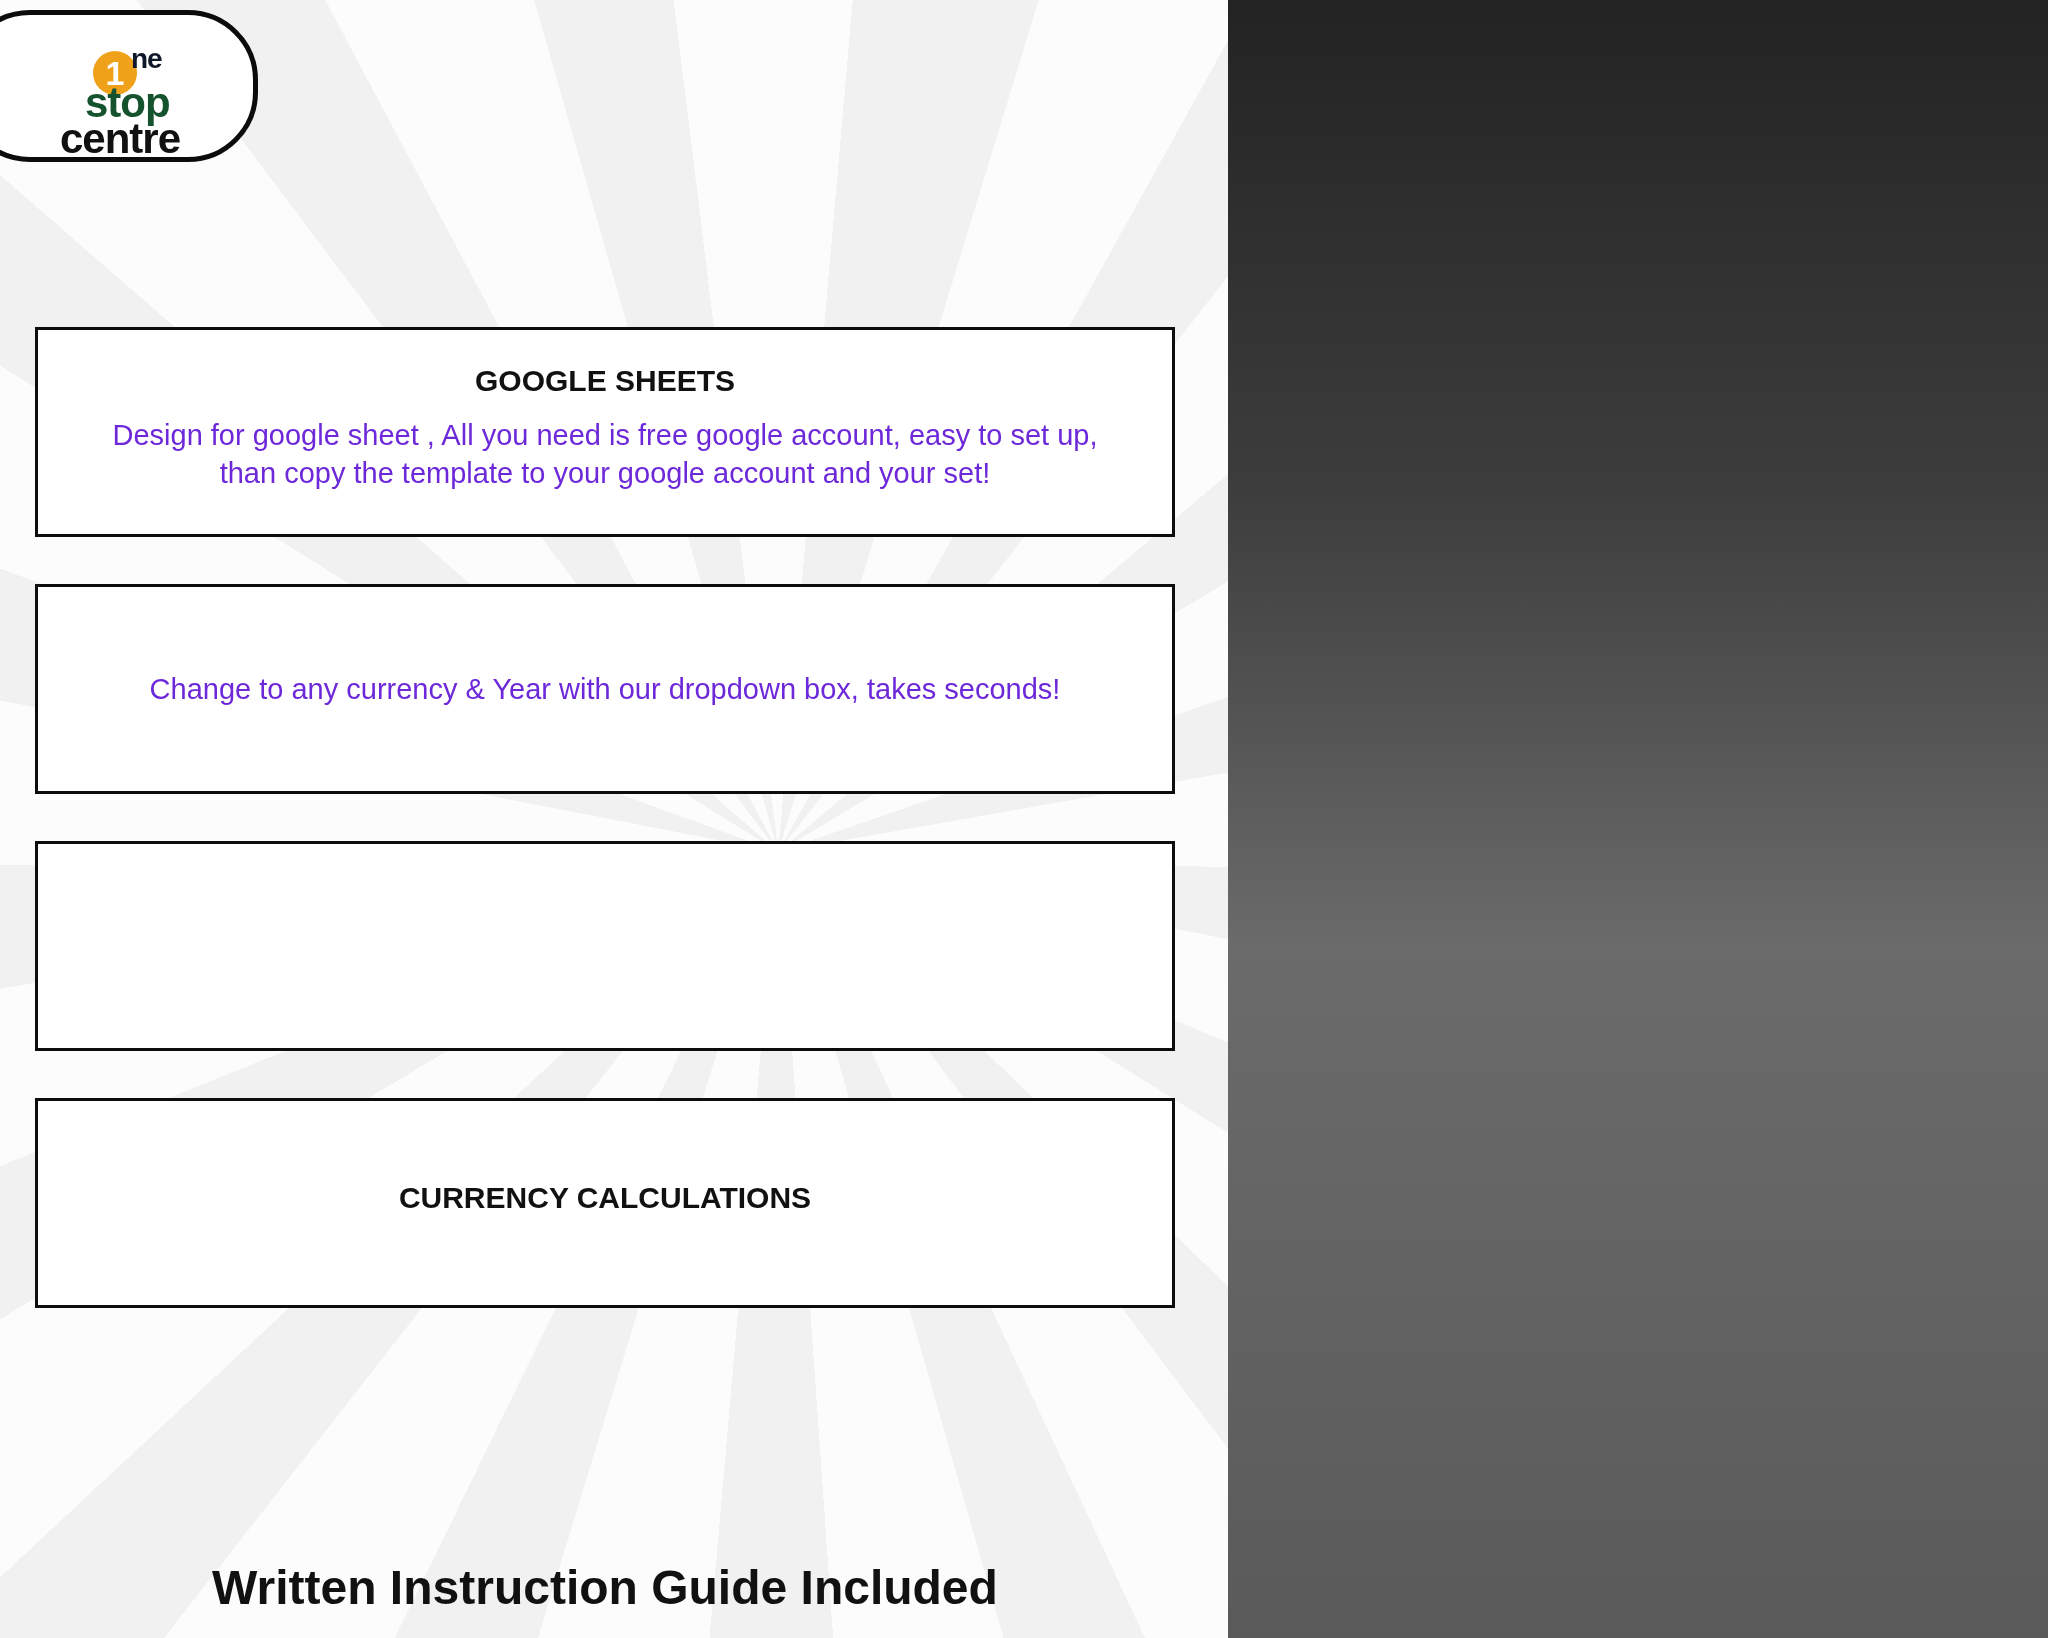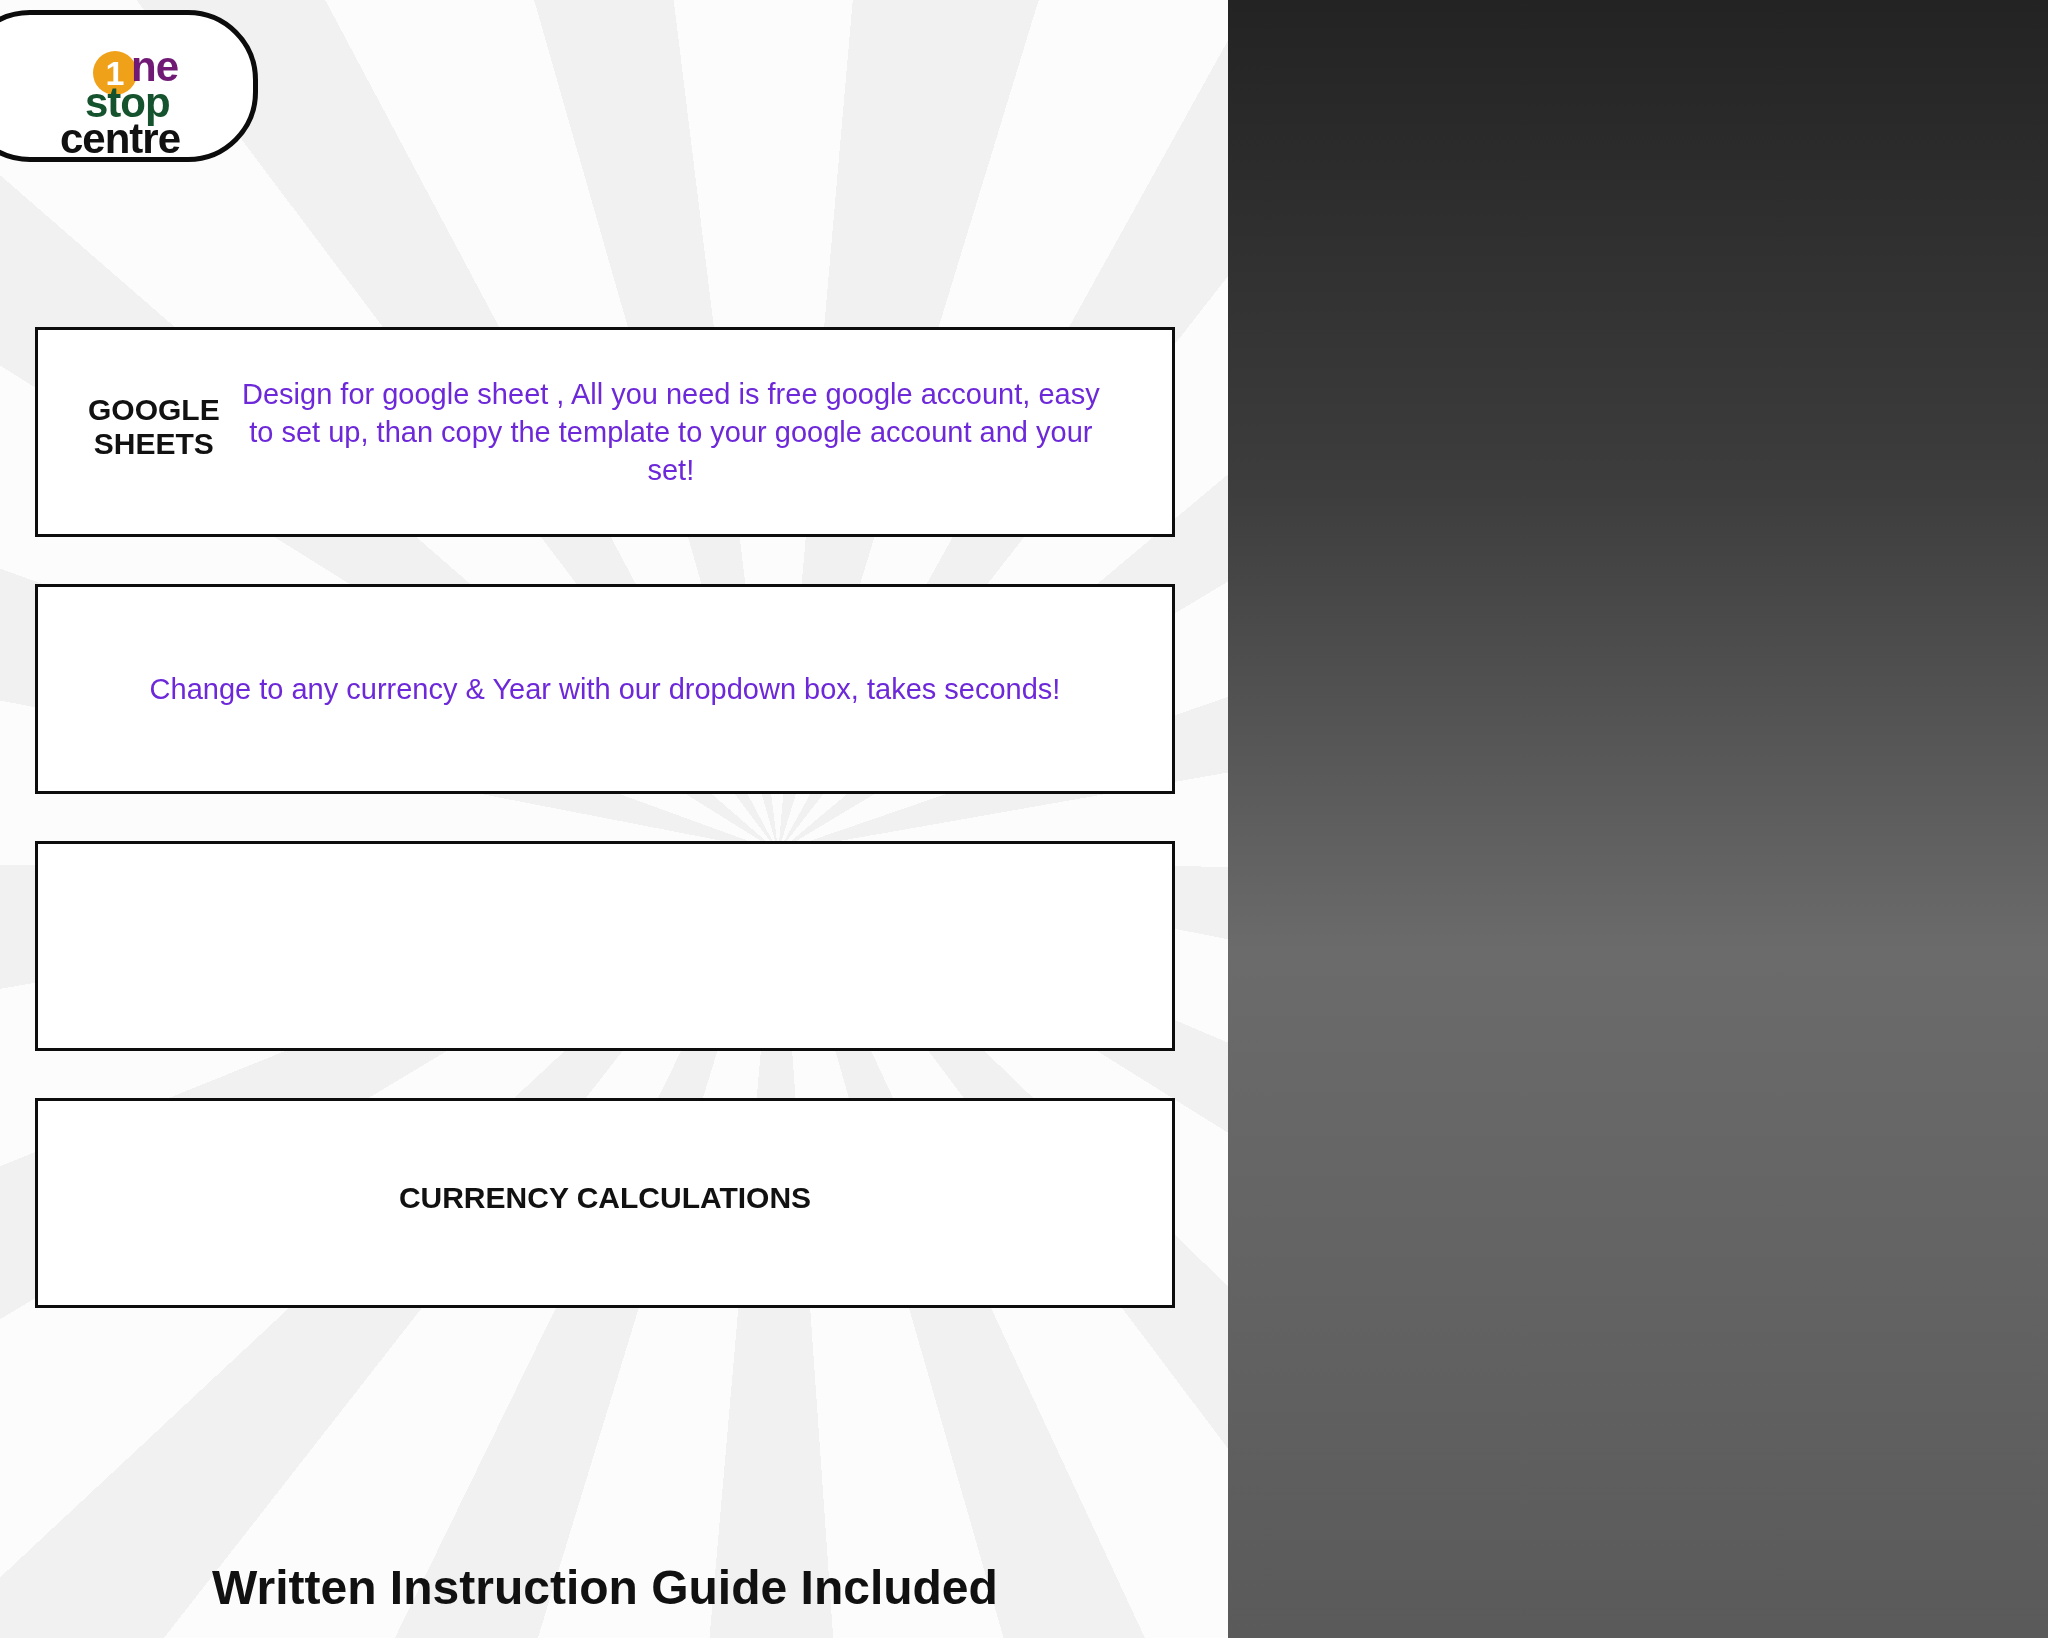--- a/index.html
+++ b/index.html
@@ -2,26 +2,26 @@
 <html><head>
 <meta charset="utf-8">
 <style>
   html,body{margin:0;padding:0;}
   body{width:2048px;height:1638px;overflow:hidden;font-family:"Liberation Sans",sans-serif;background:#fff;}
   .canvas{position:relative;width:2048px;height:1638px;overflow:hidden;
     background:repeating-conic-gradient(from 8deg at 38% 52%, #f1f1f1 0deg 9deg, #fcfcfc 9deg 21deg);}
   
   .logo{position:absolute;left:-40px;top:10px;width:288px;height:142px;background:#fff;border:5px solid #0c0c0c;border-radius:70px;z-index:5;}
   .logo .one{position:absolute;left:128px;top:36px;width:44px;height:44px;border-radius:50%;background:#f0a11a;color:#fff;font-weight:bold;font-size:34px;text-align:center;line-height:44px;}
-  .logo .l1{position:absolute;left:166px;top:28px;font-size:42px;font-weight:700;color:#701a75;letter-spacing:-1px;}
+  .logo .l1{position:absolute;left:166px;top:28px;font-size:28px;font-weight:700;color:#0f172a;letter-spacing:-1px;}
   .logo .l2{position:absolute;left:120px;top:64px;font-size:42px;font-weight:700;color:#14532d;letter-spacing:-1px;}
   .logo .l3{position:absolute;left:95px;top:100px;font-size:42px;font-weight:700;color:#111;letter-spacing:-1px;}
   
   .features{position:absolute;left:35px;top:327px;width:1140px;display:flex;flex-direction:column;gap:47px;}
-  .fcard{height:210px;background:#fff;border:3px solid #0d0d0d;display:flex;justify-content:center;align-items:center;padding:0 50px;box-sizing:border-box;}
+  .fcard{height:210px;background:#fff;border:3px solid #0d0d0d;display:flex;flex-direction:column;justify-content:center;align-items:center;padding:0 50px;box-sizing:border-box;}
   .fcard h2{margin:0 0 10px 0;font-size:30px;font-weight:700;color:#111;text-align:center;}
   .fcard p{margin:8px;font-size:29px;color:#6d28d9;text-align:center;line-height:1.32;}
   .footer-note{position:absolute;left:0;top:1560px;width:1210px;text-align:center;font-size:48px;font-weight:700;color:#111;}
   
   .backdrop{position:absolute;left:1228px;top:0;width:820px;height:1638px;background:linear-gradient(180deg,#232323 0%,#3d3d3d 30%,#6b6b6b 58%,#5a5a5a 100%);}
 </style>
 </head>
 <body>
 
 <div class="canvas">

